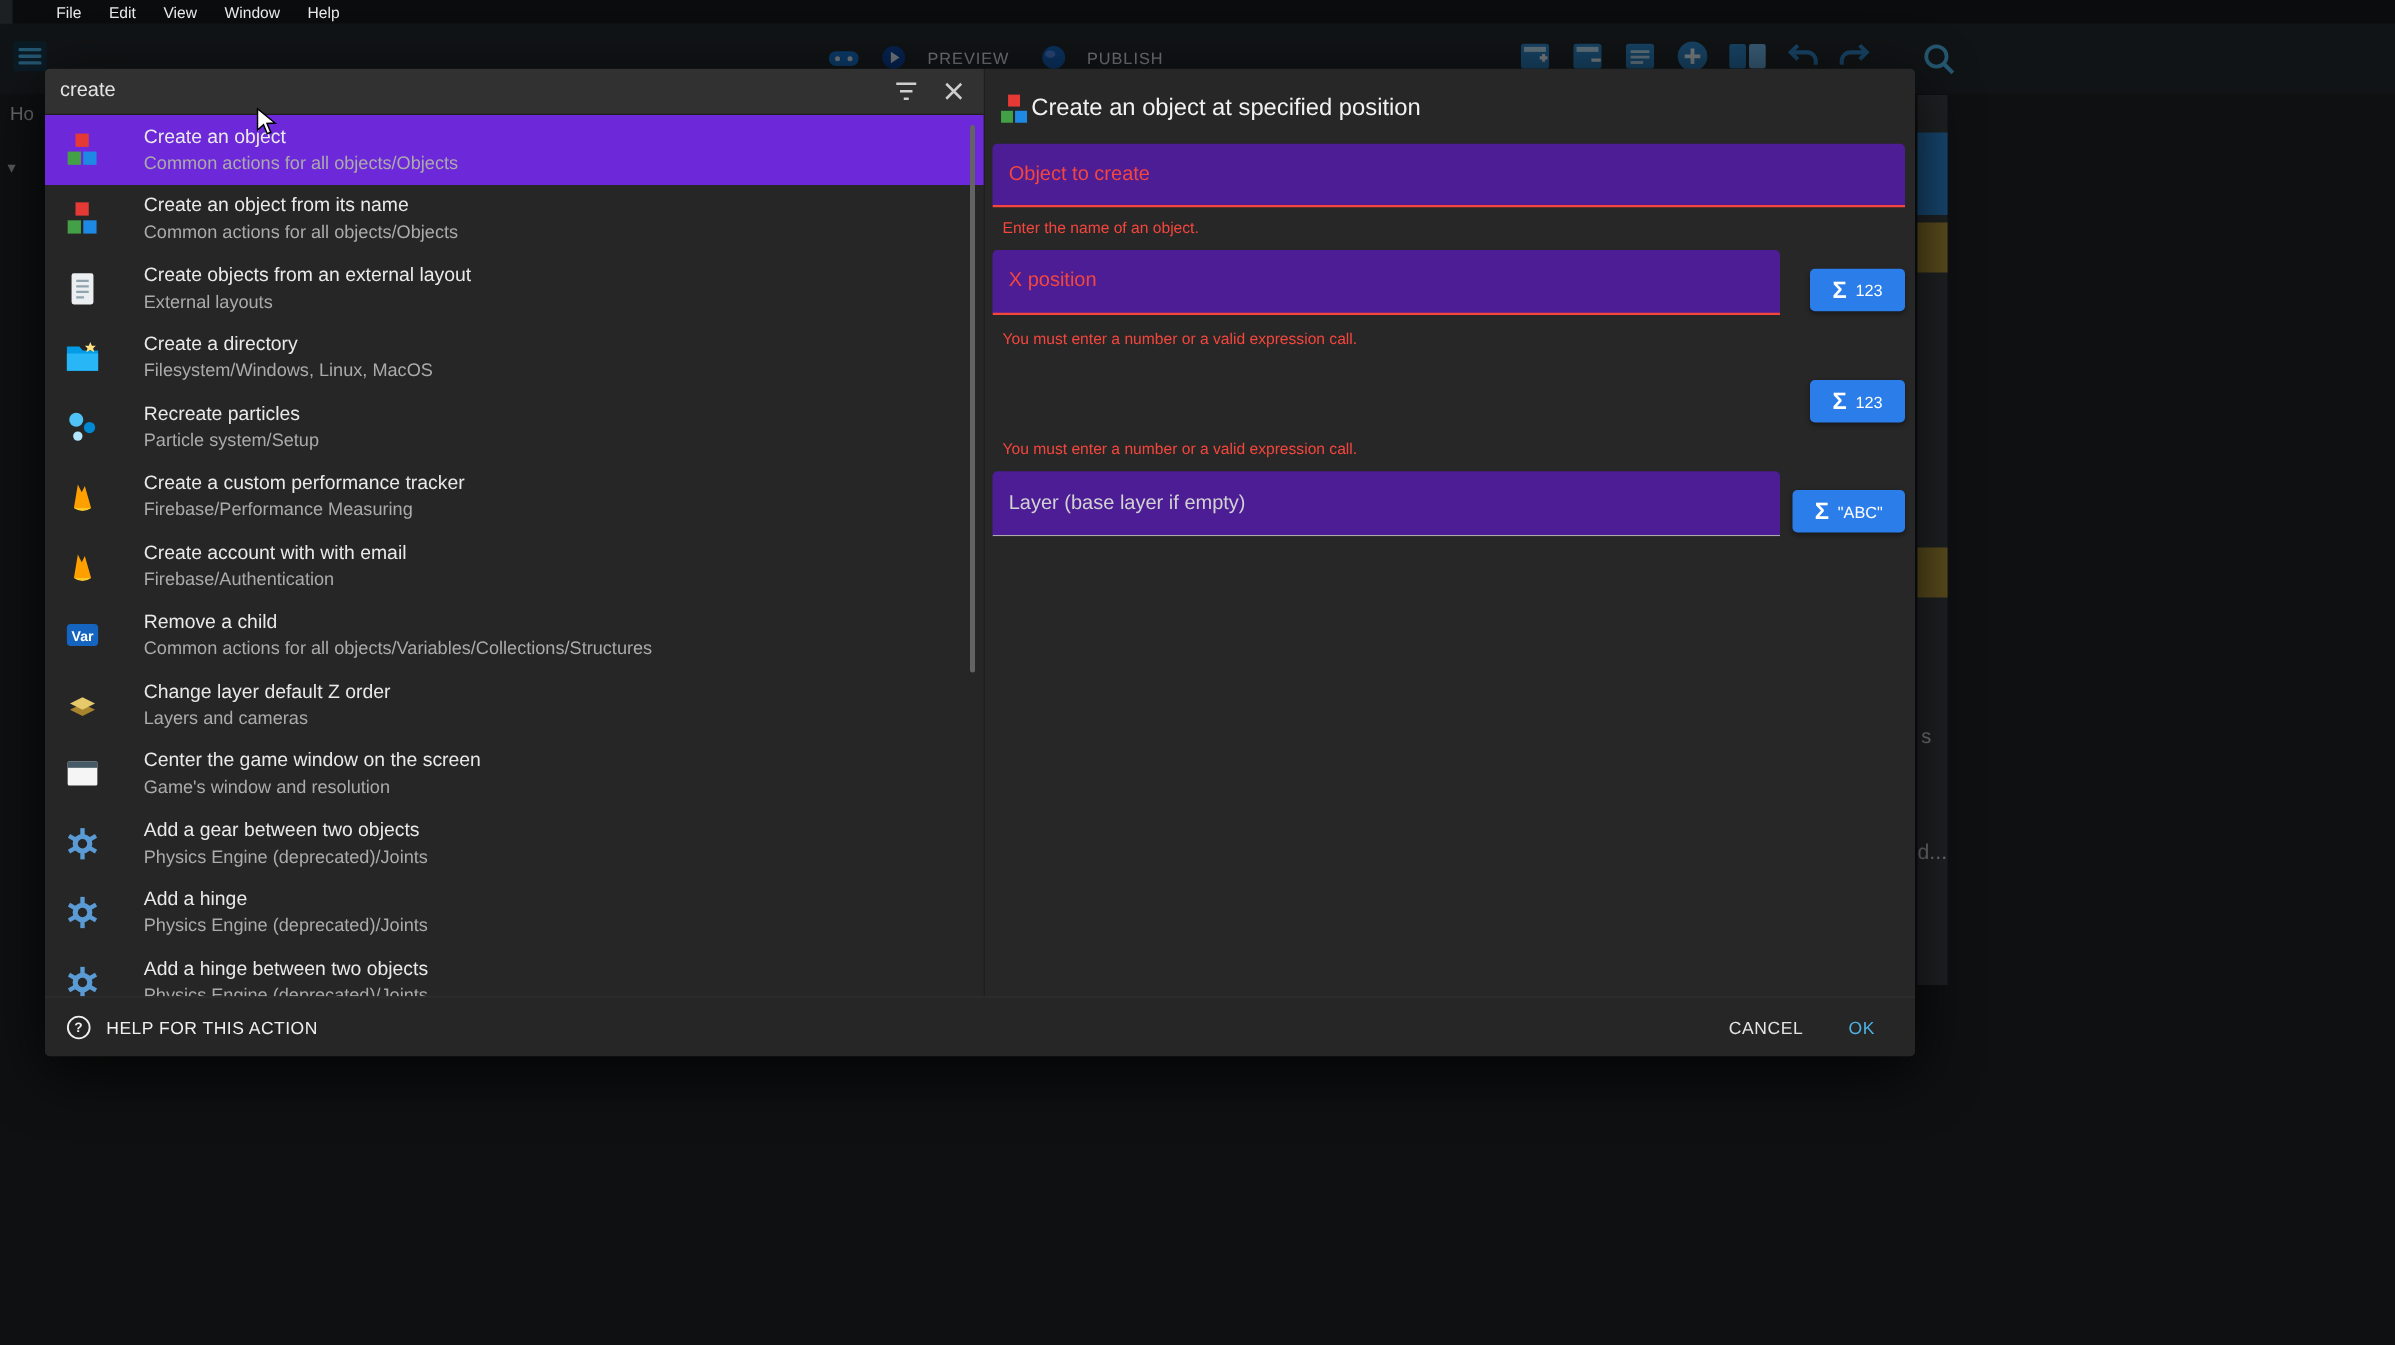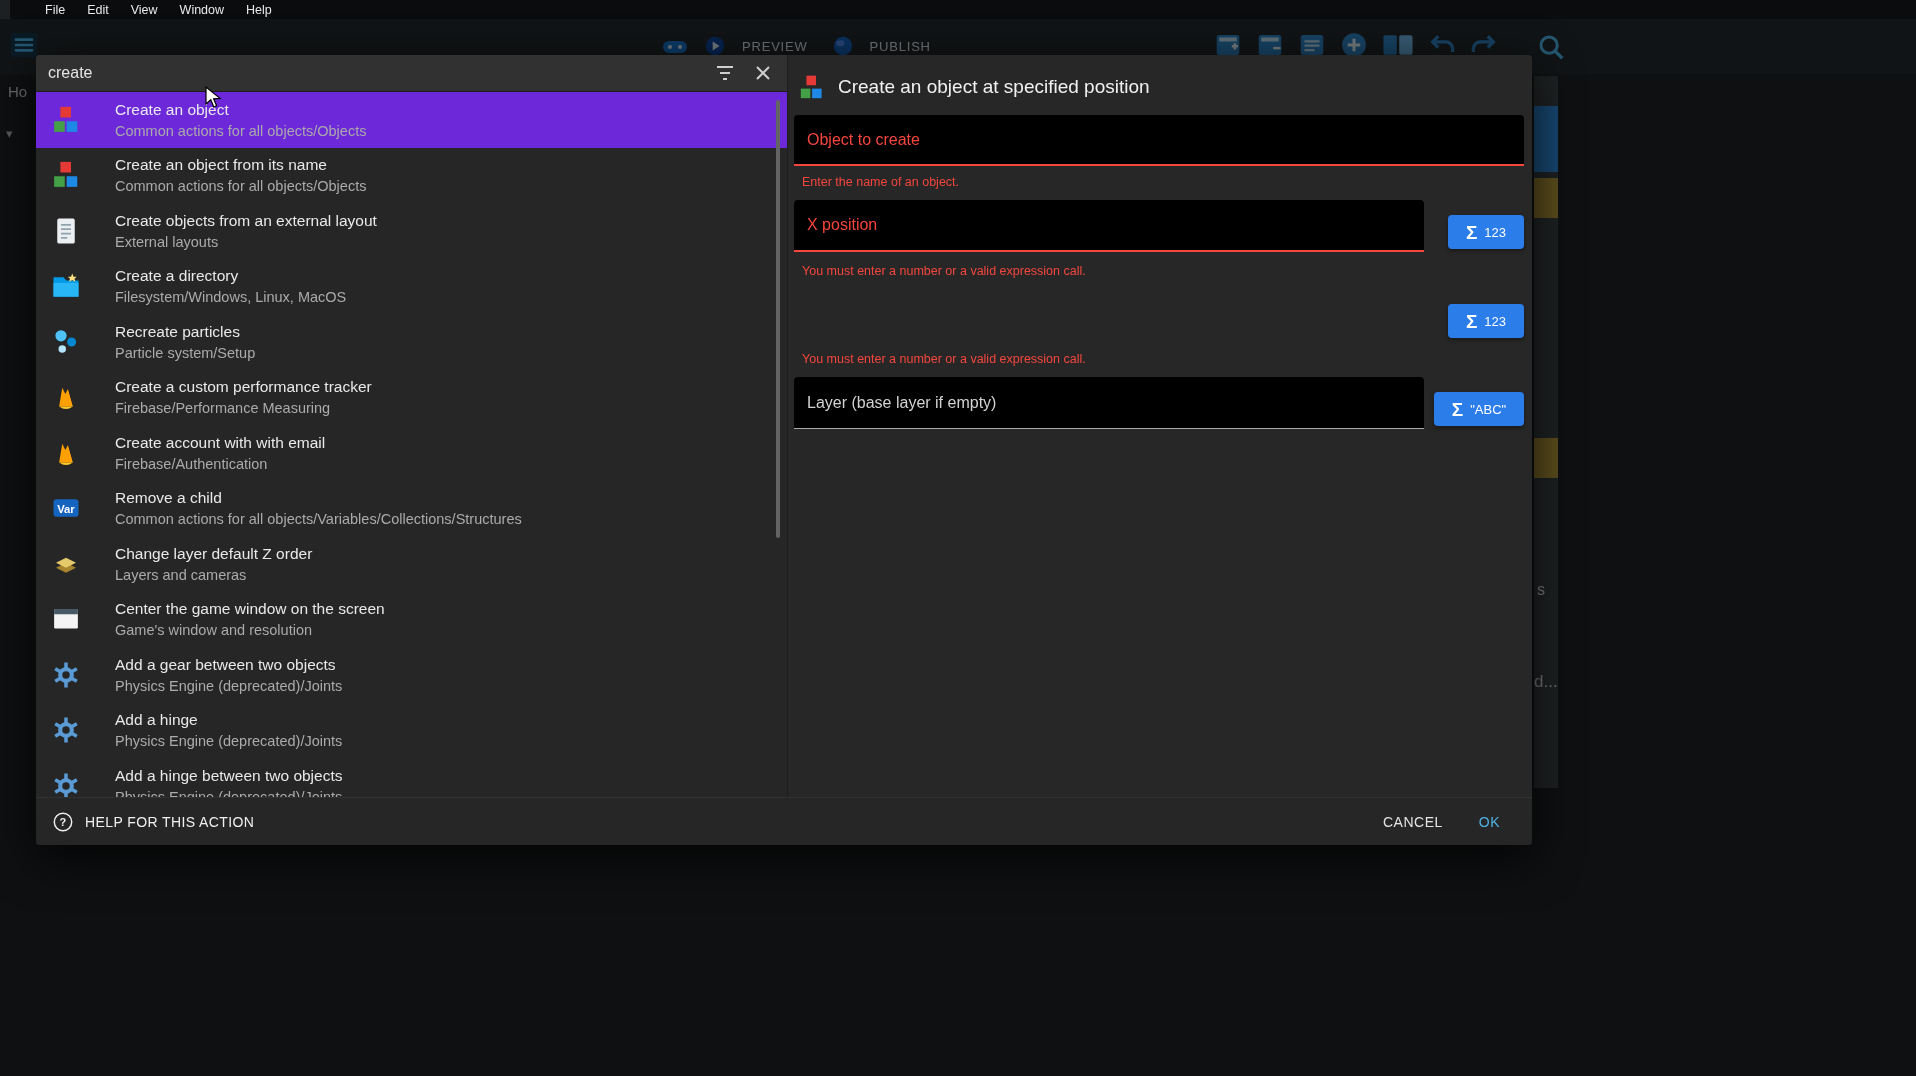--- a/index.html
+++ b/index.html
@@ -41,25 +41,25 @@
   .row { height:55.5px; display:flex; align-items:center; padding-left:14px; cursor:pointer; }
   .row.selected { background:#6d28d9; }
   .row-icon { width:32px; height:32px; margin-right:33px; flex:none; display:flex;
               align-items:center; justify-content:center; }
   .row-icon svg { width:30px; height:30px; }
   .row-title { color:#e9e9e9; font-size:15.5px; margin-bottom:4px; }
   .row-sub { color:#ababab; font-size:14.5px; }
   .scrollthumb { position:absolute; right:7px; top:45px; width:4px; height:438px; background:#636363; border-radius:2px; }
 
   .right-col { position:absolute; left:752px; right:0; top:0; bottom:48px; background:#272727; }
-  .detail-header { position:absolute; left:10px; top:16px; height:32px; display:flex; align-items:center; gap:13px; }
+  .detail-header { position:absolute; left:10px; top:16px; height:32px; display:flex; align-items:center; }
   .detail-header svg { width:27px; height:27px; }
   .detail-title { color:#f1f1f1; font-size:19px; }
 
-  .field { position:absolute; background:#000000; border-radius:4px 4px 0 0; display:flex;
+  .field { position:absolute; background:#4c1d95; border-radius:4px 4px 0 0; display:flex;
            align-items:center; padding:0 13px; cursor:text; }
   .field.error { border-bottom:2px solid #f5463d; }
   .field.error .field-label { color:#f5463d; }
   .field.normal { border-bottom:1px solid #aaaaaa; }
   .field.normal .field-label { color:#d2d2d2; }
   .field-label { font-size:16px; }
   .helper { position:absolute; font-size:12.5px; color:#f5463d; }
 
   .f-object { left:6px; top:60px; width:730px; height:51px; }
   .h-object { left:14px; top:120px; }

